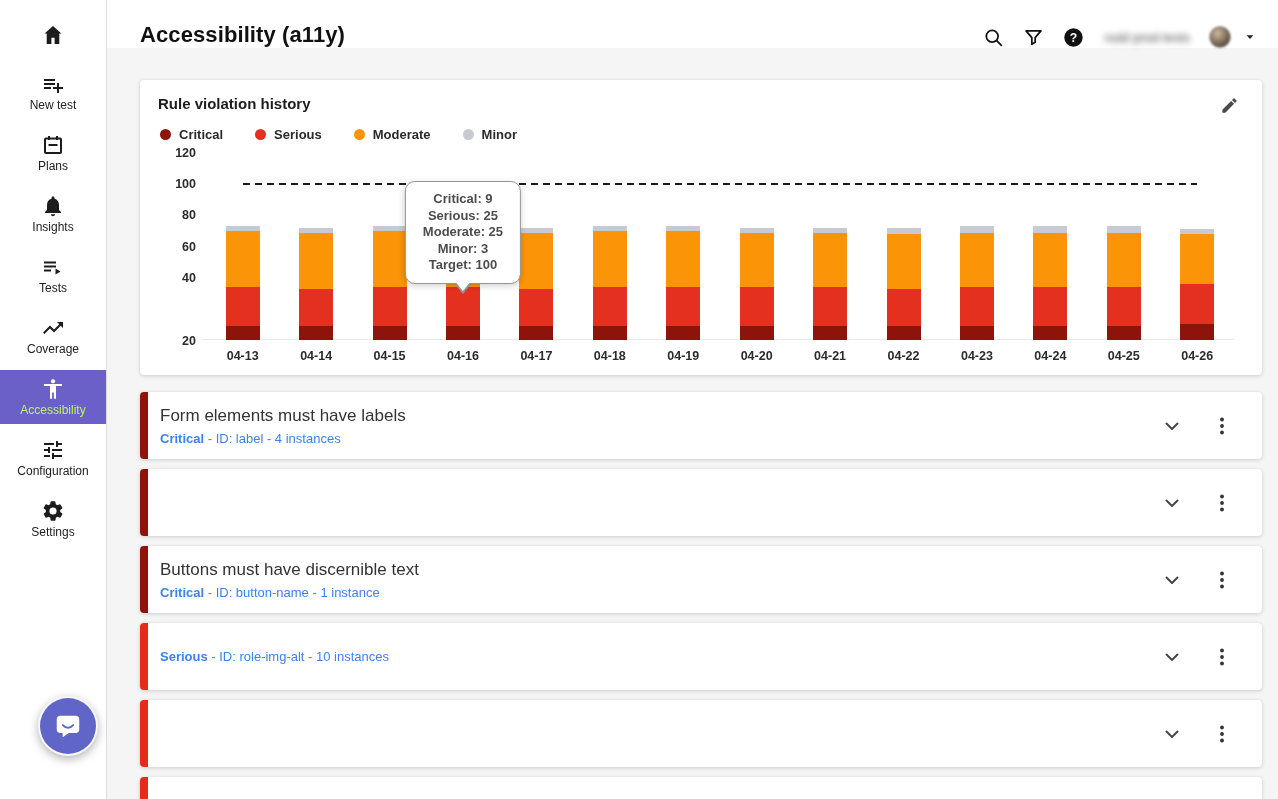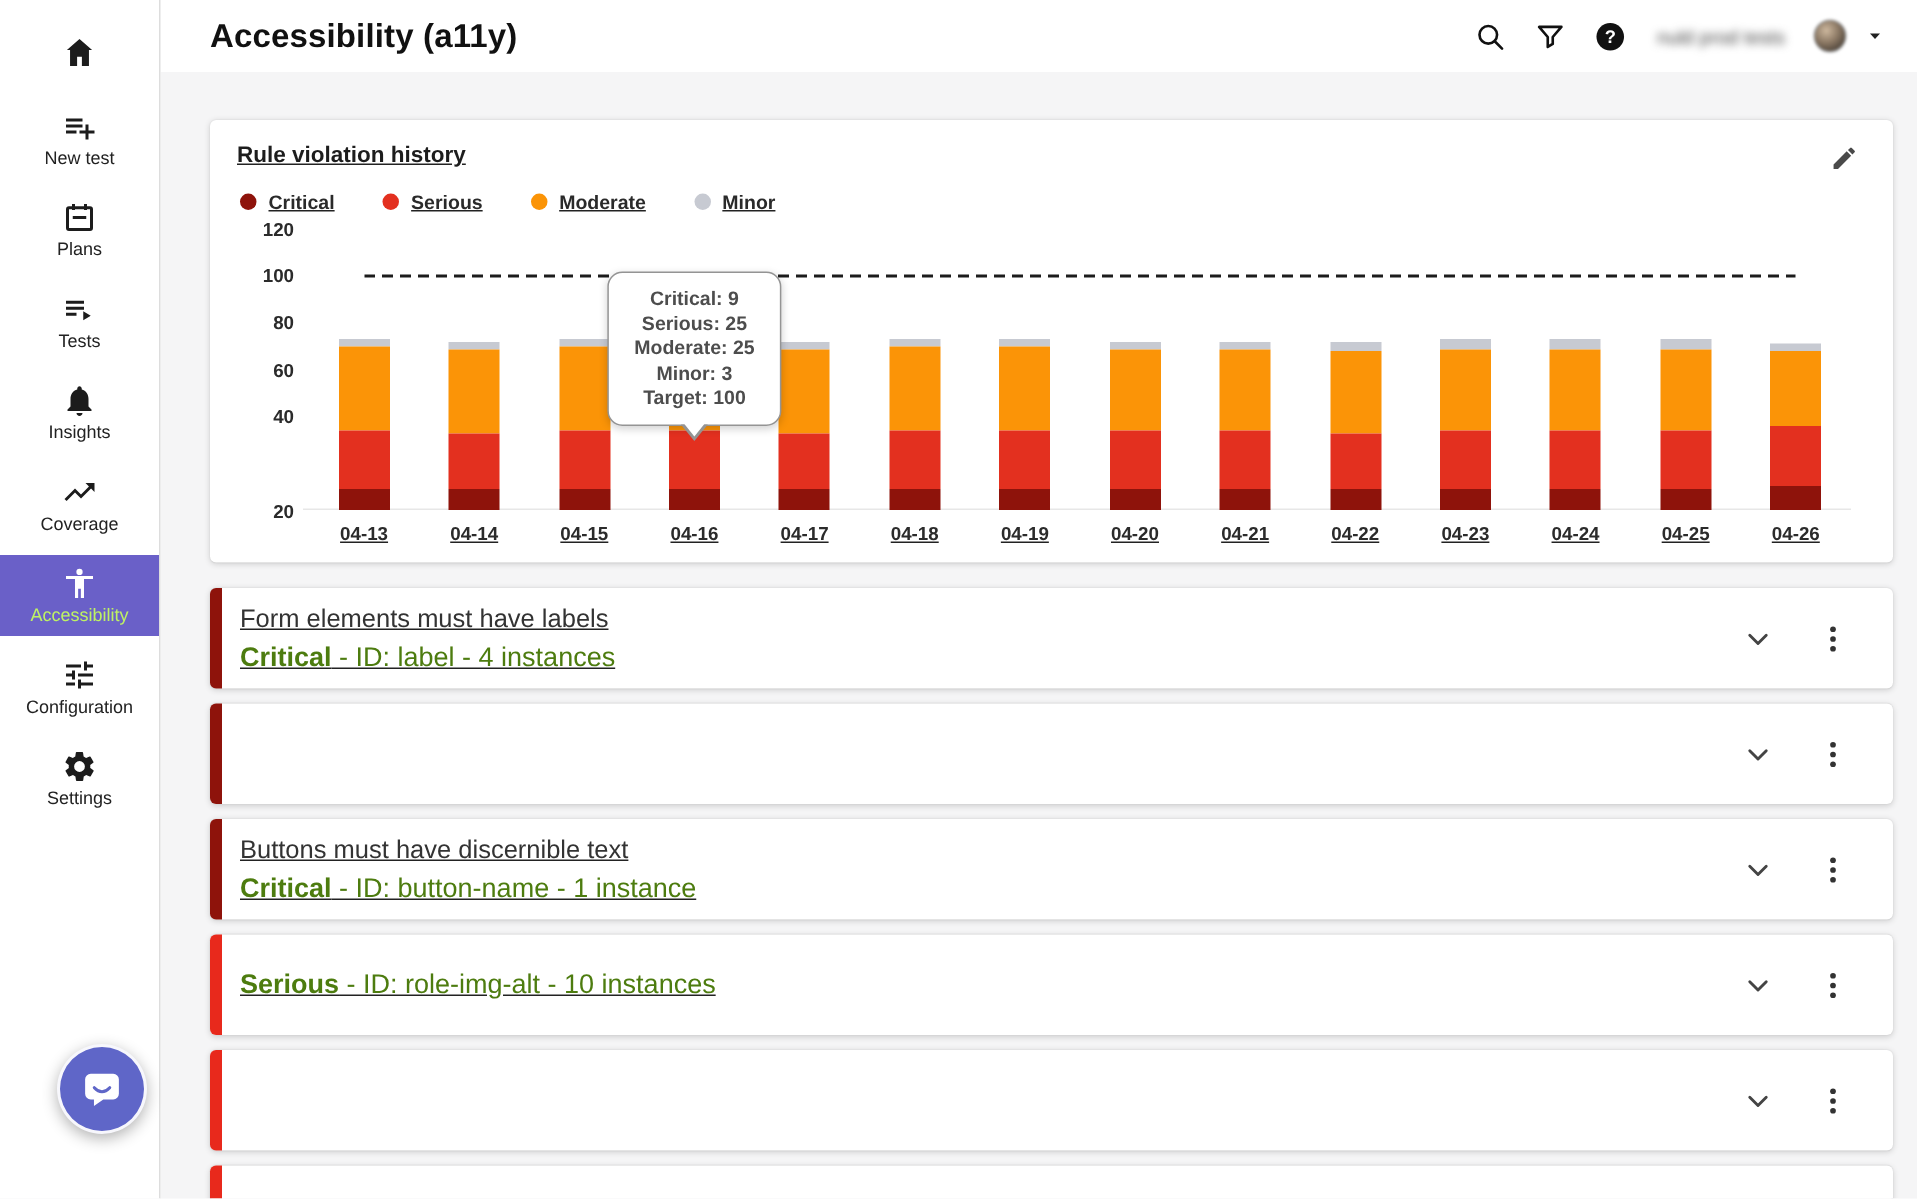--- a/index.html
+++ b/index.html
@@ -28,21 +28,21 @@
   .side-item .icn svg { width:24px; height:24px; display:block; }
   .side-item .lbl { font-size:12px; color:#222; line-height:13px; }
   .side-item.home { margin-bottom:11px; }
   .side-item.active { background:var(--active,#6a60c8); color:#fff; }
   .side-item.active .lbl { color:#bef264; }
 
   
   .main { flex:1; display:flex; flex-direction:column; height:100%; }
   .topbar {
     height:48px; min-height:48px; background:#fff;
-    display:flex; align-items:center;
+    display:flex; align-items:flex-end;
     padding:0 20px 0 33px;
     gap:44px;
   }
   .page-title { font-size:22px; font-weight:700; color:#111; letter-spacing:.1px; }
   .topbar-right { margin-left:auto; display:flex; align-items:center; gap:19px; }
   .tb-icon { width:21px; height:21px; color:#111; cursor:pointer; display:block; }
   .tb-icon svg { width:21px; height:21px; display:block; }
   .user-name { font-size:13px; color:#444; filter:blur(3px); user-select:none; white-space:nowrap; margin-left:2px; cursor:pointer; }
   .avatar {
     width:22px; height:22px; border-radius:50%; cursor:pointer;
@@ -54,21 +54,20 @@
 
   
   .content {
     flex:1; background:#f5f5f6; overflow:hidden;
     padding:32px 16px 0 33px;
   }
 
   .card {
     background:#fff; border-radius:4px;
     box-shadow:0 1px 4px rgba(0,0,0,.16), 0 0 1px rgba(0,0,0,.1);
-    text-decoration:underline;
   }
 
   
   .chart-card { position:relative; padding:15px 22px 12px 18px; }
   .chart-title { font-size:15px; font-weight:700; color:#1d1d1d; margin-bottom:13px; }
   .edit-btn {
     position:absolute; top:14px; right:20px; border:none; background:none;
     width:22px; height:22px; cursor:pointer; color:#4a4a4a; padding:0;
   }
   .edit-btn svg { width:19px; height:19px; display:block; }
@@ -112,21 +111,21 @@
   
   .rules { margin-top:17px; }
   .rule-card {
     position:relative; height:67px; margin-bottom:10px;
     display:flex; align-items:center; padding:0 28px 0 20px;
     cursor:pointer;
   }
   .rule-accent { position:absolute; left:0; top:0; bottom:0; width:8px; border-radius:4px 0 0 4px; }
   .rule-text { display:flex; flex-direction:column; gap:5px; }
   .rule-title { font-size:17px; color:#333; }
-  .rule-meta { font-size:18px; color:#4d7c0f; }
+  .rule-meta { font-size:13px; color:#3b82f6; }
   .rule-meta b { font-weight:700; }
   .rule-actions { margin-left:auto; display:flex; align-items:center; gap:26px; }
   .icon-btn { border:none; background:none; padding:0; cursor:pointer; width:24px; height:24px; color:#444; }
   .icon-btn svg { width:24px; height:24px; display:block; }
 
   
   .chat-fab {
     position:absolute; left:38px; bottom:43px; width:60px; height:60px;
     border-radius:50%; border:2px solid rgba(255,255,255,.95);
     background:var(--fab,#5f66c8); cursor:pointer;
@@ -161,32 +160,32 @@
           <svg viewBox="0 0 24 24" fill="none" stroke="currentColor" stroke-width="2">
             <rect x="4" y="5.5" width="16" height="14.5" rx="1"></rect>
             <path d="M8 3v4M16 3v4M7.5 12h9"></path>
           </svg>
         </span>
         <span class="lbl">Plans</span>
       </div>
       <div class="side-item">
         <span class="icn">
           <svg viewBox="0 0 24 24" fill="currentColor">
+            <path d="M12 22.3c1.1 0 2-.9 2-2h-4c0 1.1.9 2 2 2zm6-6.3v-5c0-3.1-1.6-5.6-4.5-6.3V4c0-.8-.7-1.5-1.5-1.5S10.5 3.2 10.5 4v.7C7.6 5.4 6 7.9 6 11v5l-2 2v1h16v-1l-2-2z"></path>
+          </svg>
+        </span>
+        <span class="lbl">Insights</span>
+      </div>
+      <div class="side-item">
+        <span class="icn">
+          <svg viewBox="0 0 24 24" fill="currentColor">
             <path d="M3 6.5h12v2H3zM3 10.5h12v2H3zM3 14.5h7v2H3zM14.5 13.5l5 3-5 3z"></path>
           </svg>
         </span>
         <span class="lbl">Tests</span>
-      </div>
-      <div class="side-item">
-        <span class="icn">
-          <svg viewBox="0 0 24 24" fill="currentColor">
-            <path d="M12 22.3c1.1 0 2-.9 2-2h-4c0 1.1.9 2 2 2zm6-6.3v-5c0-3.1-1.6-5.6-4.5-6.3V4c0-.8-.7-1.5-1.5-1.5S10.5 3.2 10.5 4v.7C7.6 5.4 6 7.9 6 11v5l-2 2v1h16v-1l-2-2z"></path>
-          </svg>
-        </span>
-        <span class="lbl">Insights</span>
       </div>
       <div class="side-item">
         <span class="icn">
           <svg viewBox="0 0 24 24" fill="currentColor">
             <path d="M16 6l2.3 2.3-5.3 5.3-4-4L2 16.6 3.4 18l5.6-5.6 4 4 6.7-6.7L22 12V6z"></path>
           </svg>
         </span>
         <span class="lbl">Coverage</span>
       </div>
       <div class="side-item active" style="background: rgb(106, 96, 200);">

